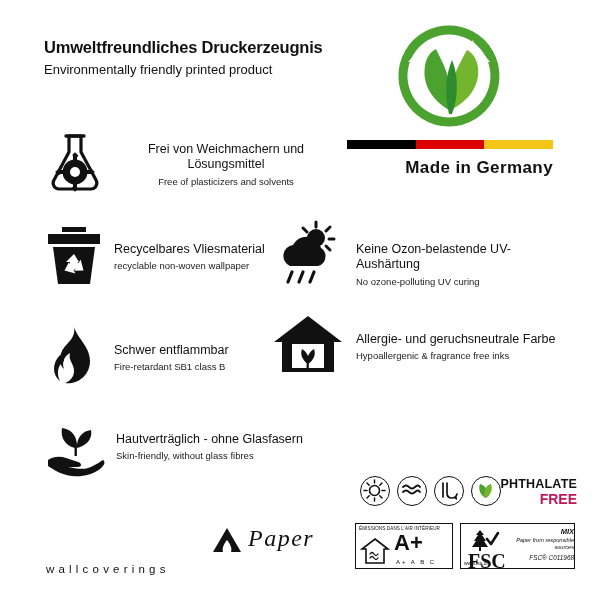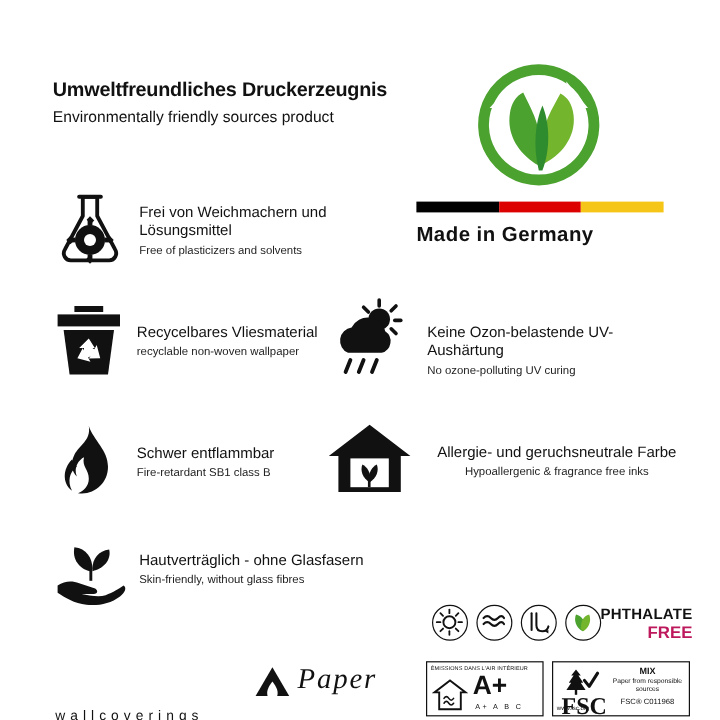--- a/index.html
+++ b/index.html
@@ -13,21 +13,20 @@
     font-family: "Liberation Sans", sans-serif;
     color: #1a1a1a;
     position: relative;
     overflow: hidden;
   }
   .page {
     position: relative;
     width: 600px;
     height: 444px;
     box-sizing: border-box;
-    margin-top: 28px;
   }
 
   
   .header {
     position: absolute;
     left: 44px;
     top: 38px;
     width: 330px;
   }
   .title-de {
@@ -65,21 +64,21 @@
   .flag div { flex: 1 1 0; height: 100%; }
   .flag .black { background: #000000; }
   .flag .red { background: #DD0000; }
   .flag .gold { background: #F5C518; }
 
   .made-in {
     position: absolute;
     left: 347px;
     top: 158px;
     width: 206px;
-    text-align: left;
+    text-align: right;
     font-size: 17px;
     font-weight: bold;
     letter-spacing: 0.4px;
     color: #111;
   }
 
   
   .feature {
     position: absolute;
   }
@@ -245,21 +244,22 @@
     position: absolute;
     left: 3px;
     bottom: 2px;
     font-size: 5px;
     color: #111;
   }
   .fsc-right {
     flex: 1;
     position: relative;
     padding-top: 3px;
-    text-align: center;
+    text-align: right;
+    font-style: italic;
   }
   .fsc-mix {
     font-size: 7.5px;
     font-weight: bold;
     color: #111;
   }
   .fsc-desc {
     font-size: 5.6px;
     color: #111;
     line-height: 1.25;
@@ -271,21 +271,21 @@
     margin-top: 3px;
   }
 </style>
 </head>
 <body>
 
 <div class="page">
 
   <div class="header">
     <div class="title-de">Umweltfreundliches Druckerzeugnis</div>
-    <div class="title-en">Environmentally friendly sources product</div>
+    <div class="title-en">Environmentally friendly printed product</div>
   </div>
 
   <div class="logo-wrap">
     <svg width="115" height="110" viewBox="0 0 115 110">
       <g>
         <path d="M57 8 a46 46 0 1 1 -0.1 0 Z" fill="none" stroke="#4CA22F" stroke-width="9"></path>
         <path d="M36 22 L36 36 L22 36 Z" fill="#ffffff"></path>
         <path d="M80 22 L80 36 L94 36 Z" fill="#ffffff"></path>
         <path d="M36 18 L36 40 L16 40 Z" fill="#ffffff"></path>
         <path d="M80 18 L80 40 L98 40 Z" fill="#ffffff"></path>
@@ -320,21 +320,21 @@
             <rect x="-17" y="-2" width="5" height="4"></rect>
             <rect x="12" y="-2" width="5" height="4"></rect>
             <rect x="-14" y="-14" width="5" height="4" transform="rotate(45)"></rect>
             <rect x="9" y="-14" width="5" height="4" transform="rotate(45)"></rect>
             <rect x="-14" y="10" width="5" height="4" transform="rotate(45)"></rect>
             <rect x="9" y="10" width="5" height="4" transform="rotate(45)"></rect>
           </g>
         </g>
       </svg>
     </div>
-    <div class="txt" style="left:72px; top:12px; width:220px;">
+    <div class="txt" style="left:72px; top:12px; width:220px;text-align:center;">
       <div class="f-de">Frei von Weichmachern und Lösungsmittel</div>
       <div class="f-en">Free of plasticizers and solvents</div>
     </div>
   </div>
 
   <div class="feature" style="left:44px; top:224px; width:250px; height:70px;">
     <div class="icon">
       <svg width="60" height="62" viewBox="0 0 60 62">
         <rect x="18" y="3" width="24" height="5" fill="#111"></rect>
         <rect x="4" y="10" width="52" height="10" fill="#111"></rect>
@@ -385,21 +385,21 @@
         <path d="M30 2 C32 14 22 18 18 26 C14 34 16 40 20 44 C17 36 22 30 26 28 C24 36 30 38 30 46 C30 52 26 56 21 58 C34 60 46 50 46 36 C46 22 34 14 30 2 Z" fill="#111"></path>
         <path d="M16 30 C8 38 8 50 16 56 C12 48 14 40 20 36 Z" fill="#111"></path>
       </svg>
     </div>
     <div class="txt" style="left:70px; top:18px; width:190px;">
       <div class="f-de">Schwer entflammbar</div>
       <div class="f-en">Fire-retardant SB1 class B</div>
     </div>
   </div>
 
-  <div class="feature" style="left:272px; top:322px; width:300px; height:72px;text-align:center;">
+  <div class="feature" style="left:272px; top:312px; width:300px; height:72px;">
     <div class="icon">
       <svg width="72" height="66" viewBox="0 0 72 66">
         <path d="M36 4 L70 30 L62 30 L62 60 L10 60 L10 30 L2 30 Z" fill="#111"></path>
         <rect x="20" y="32" width="32" height="24" fill="#ffffff"></rect>
         <g fill="#111">
           <path d="M36 52 C30 48 28 42 30 37 C34 39 37 44 37 50 Z"></path>
           <path d="M36 52 C42 48 44 42 42 37 C38 39 35 44 35 50 Z"></path>
           <rect x="34.6" y="48" width="2.2" height="8"></rect>
         </g>
       </svg>

